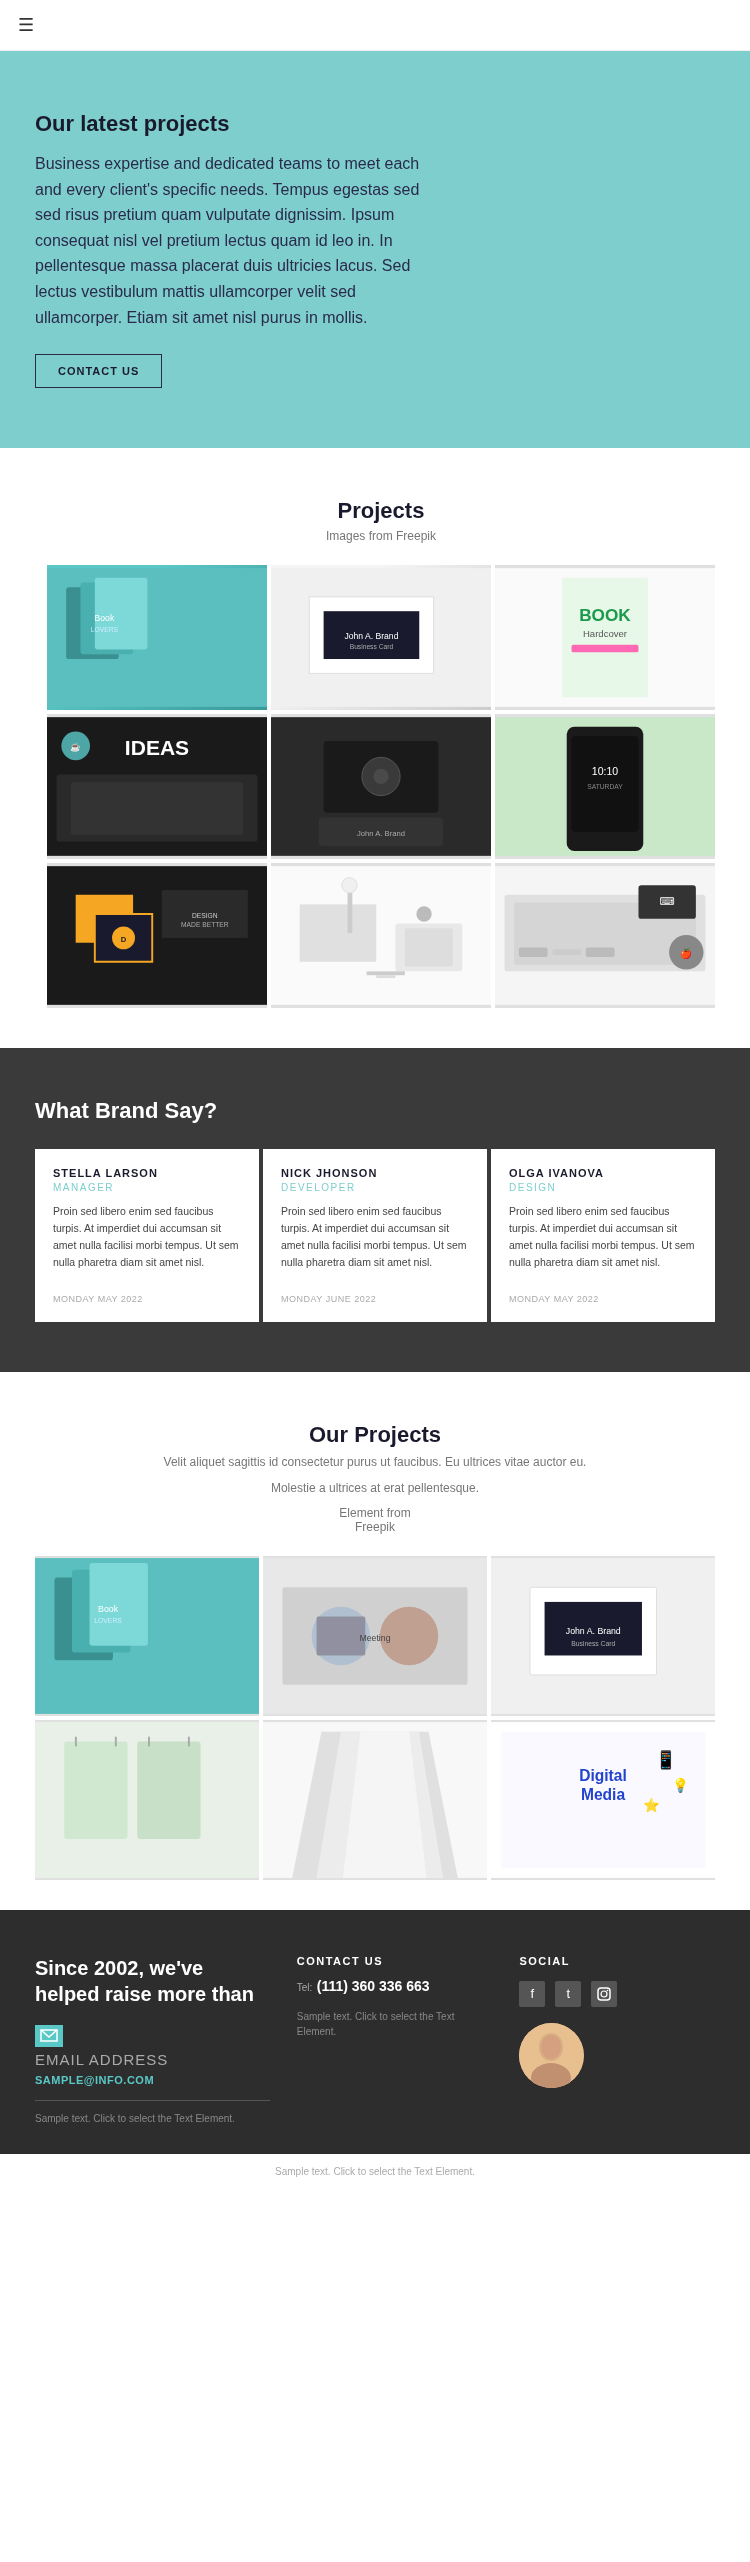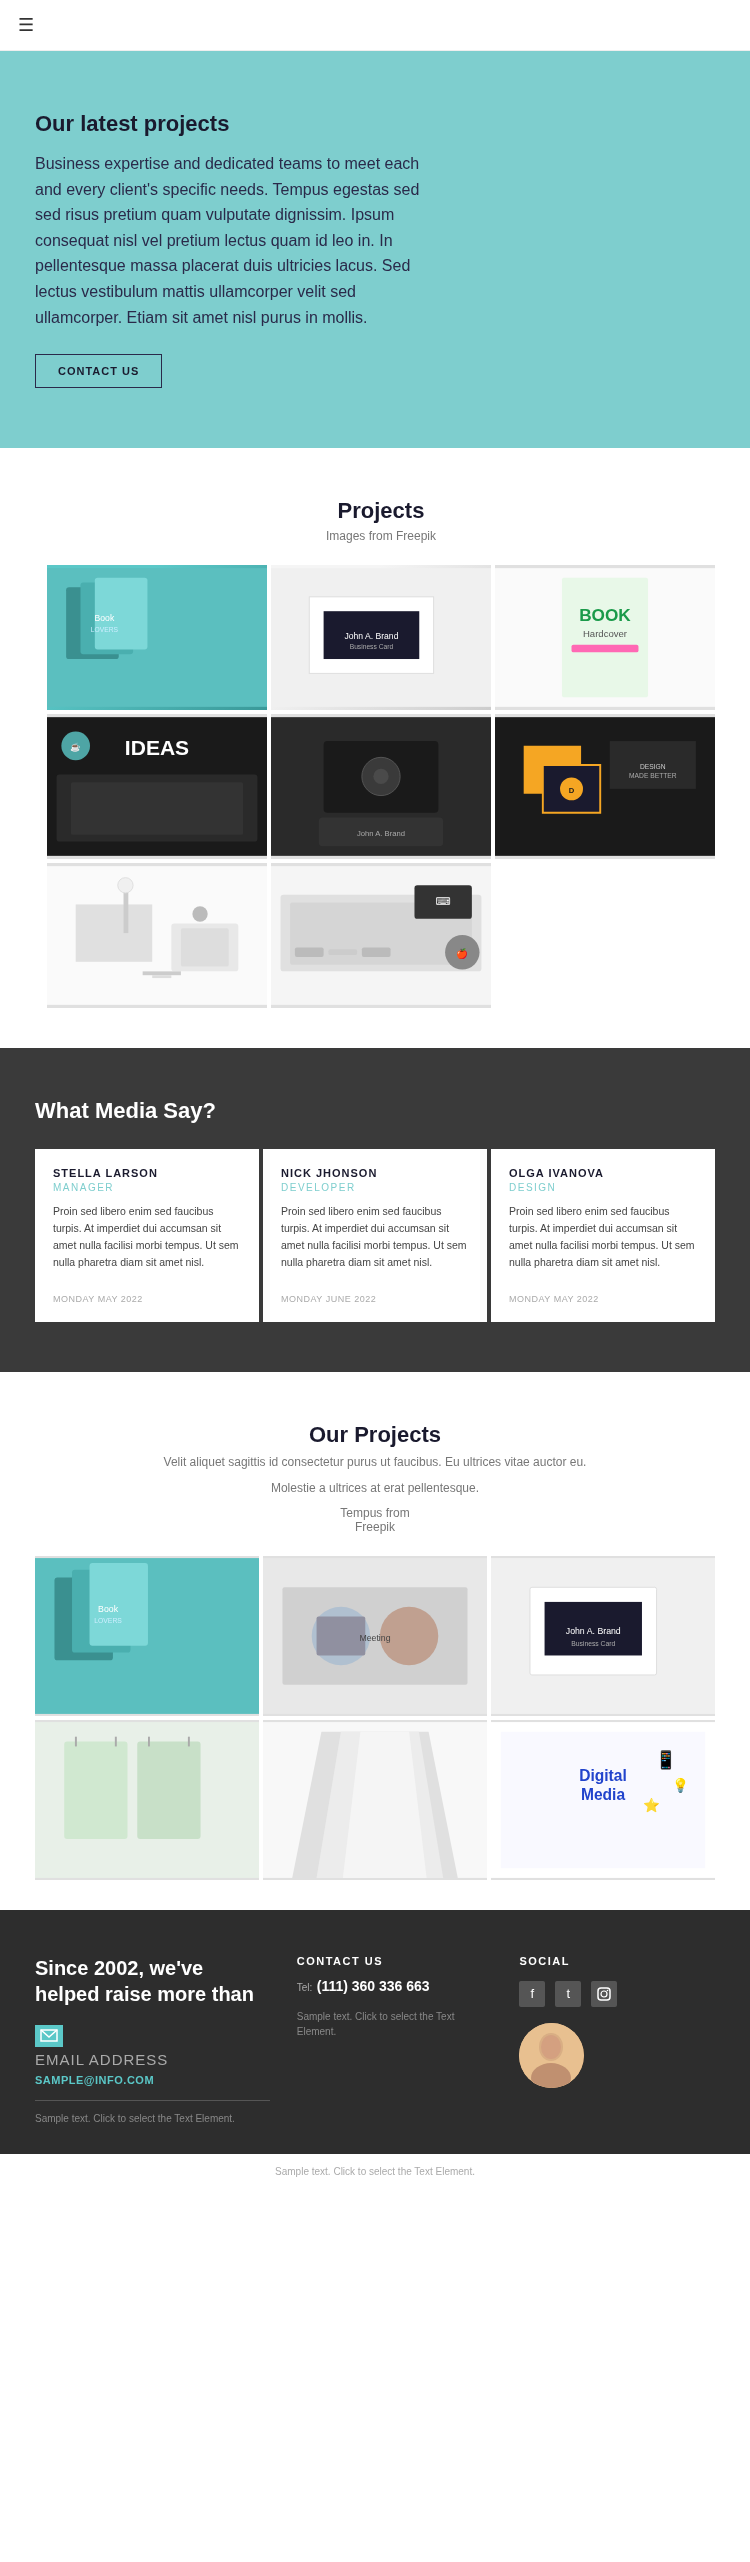--- a/index.html
+++ b/index.html
@@ -350,20 +350,29 @@
     <div class="grid-cell">
       <svg class="placeholder-svg" viewBox="0 0 230 145">
         <rect width="230" height="145" fill="#2a2a2a"></rect>
         <rect x="55" y="25" width="120" height="75" fill="#1a1a1a" rx="4"></rect>
         <circle cx="115" cy="62" r="20" fill="#3a3a3a" stroke="#555" stroke-width="1"></circle>
         <circle cx="115" cy="62" r="8" fill="#4a4a4a"></circle>
         <rect x="50" y="105" width="130" height="30" fill="#333" rx="4"></rect>
         <text x="115" y="124" font-size="8" fill="#aaa" text-anchor="middle">John A. Brand</text>
       </svg>
     </div>
+    <div class="grid-cell">
+      <svg class="placeholder-svg" viewBox="0 0 230 145">
+        <rect width="230" height="145" fill="#c8e8c8"></rect>
+        <rect x="75" y="10" width="80" height="130" fill="#1a1a1a" rx="8"></rect>
+        <rect x="80" y="20" width="70" height="100" fill="#111" rx="4"></rect>
+        <text x="115" y="60" font-size="11" fill="#fff" text-anchor="middle">10:10</text>
+        <text x="115" y="75" font-size="7" fill="#888" text-anchor="middle">SATURDAY</text>
+      </svg>
+    </div>
 
     <div class="grid-cell">
       <svg class="placeholder-svg" viewBox="0 0 230 145">
         <rect width="230" height="145" fill="#1a1a1a"></rect>
         <polygon points="30,30 90,30 90,80 30,80" fill="#f5a623"></polygon>
         <polygon points="50,50 110,50 110,100 50,100" fill="#1a1a2e" stroke="#f5a623" stroke-width="2"></polygon>
         <circle cx="80" cy="75" r="12" fill="#f5a623"></circle>
         <text x="80" y="79" font-size="8" fill="#1a1a1a" text-anchor="middle" font-weight="bold">D</text>
         <rect x="120" y="25" width="90" height="50" fill="#2a2a2a"></rect>
         <text x="165" y="54" font-size="7" fill="#ccc" text-anchor="middle">DESIGN</text>
@@ -394,21 +403,21 @@
         <rect x="150" y="20" width="60" height="35" fill="#333" rx="3"></rect>
         <text x="180" y="41" font-size="11" fill="#fff" text-anchor="middle">⌨</text>
         <circle cx="200" cy="90" r="18" fill="#888"></circle>
         <text x="200" y="95" font-size="10" fill="#fff" text-anchor="middle">🍎</text>
       </svg>
     </div>
   </div>
 </section>
 
 <section class="testimonials-section">
-  <h2 class="testimonials-title">What Media Say?</h2>
+  <h2 class="testimonials-title">What Brand Say?</h2>
   <div class="testimonials-grid">
 
     <div class="testimonial-card">
       <div class="testimonial-name">STELLA LARSON</div>
       <div class="testimonial-role">MANAGER</div>
       <p class="testimonial-text">Proin sed libero enim sed faucibus turpis. At imperdiet dui accumsan sit amet nulla facilisi morbi tempus. Ut sem nulla pharetra diam sit amet nisl.</p>
       <div class="testimonial-date">MONDAY MAY 2022</div>
     </div>
 
     <div class="testimonial-card">
@@ -425,21 +434,21 @@
       <div class="testimonial-date">MONDAY MAY 2022</div>
     </div>
   </div>
 </section>
 
 <section class="our-projects-section">
   <h2 class="section-title">Our Projects</h2>
   <p class="our-projects-desc">Velit aliquet sagittis id consectetur purus ut faucibus. Eu ultrices vitae auctor eu.</p>
   <p class="our-projects-desc">Molestie a ultrices at erat pellentesque.</p>
   <p class="section-subtitle" style="margin-top:8px;">
-    <span>Tempus from</span><br>
+    <span>Element from</span><br>
     <span>Freepik</span>
   </p>
 
   <div class="our-projects-grid">
     <div class="our-projects-cell img-books-teal">
       <svg class="placeholder-svg" viewBox="0 0 230 160">
         <rect width="230" height="160" fill="#5bbfbf"></rect>
         <rect x="20" y="20" width="60" height="85" fill="#3a9090" rx="3"></rect>
         <rect x="38" y="12" width="60" height="85" fill="#4aafaf" rx="3"></rect>
         <rect x="56" y="5" width="60" height="85" fill="#7dd8d8" rx="3"></rect>

